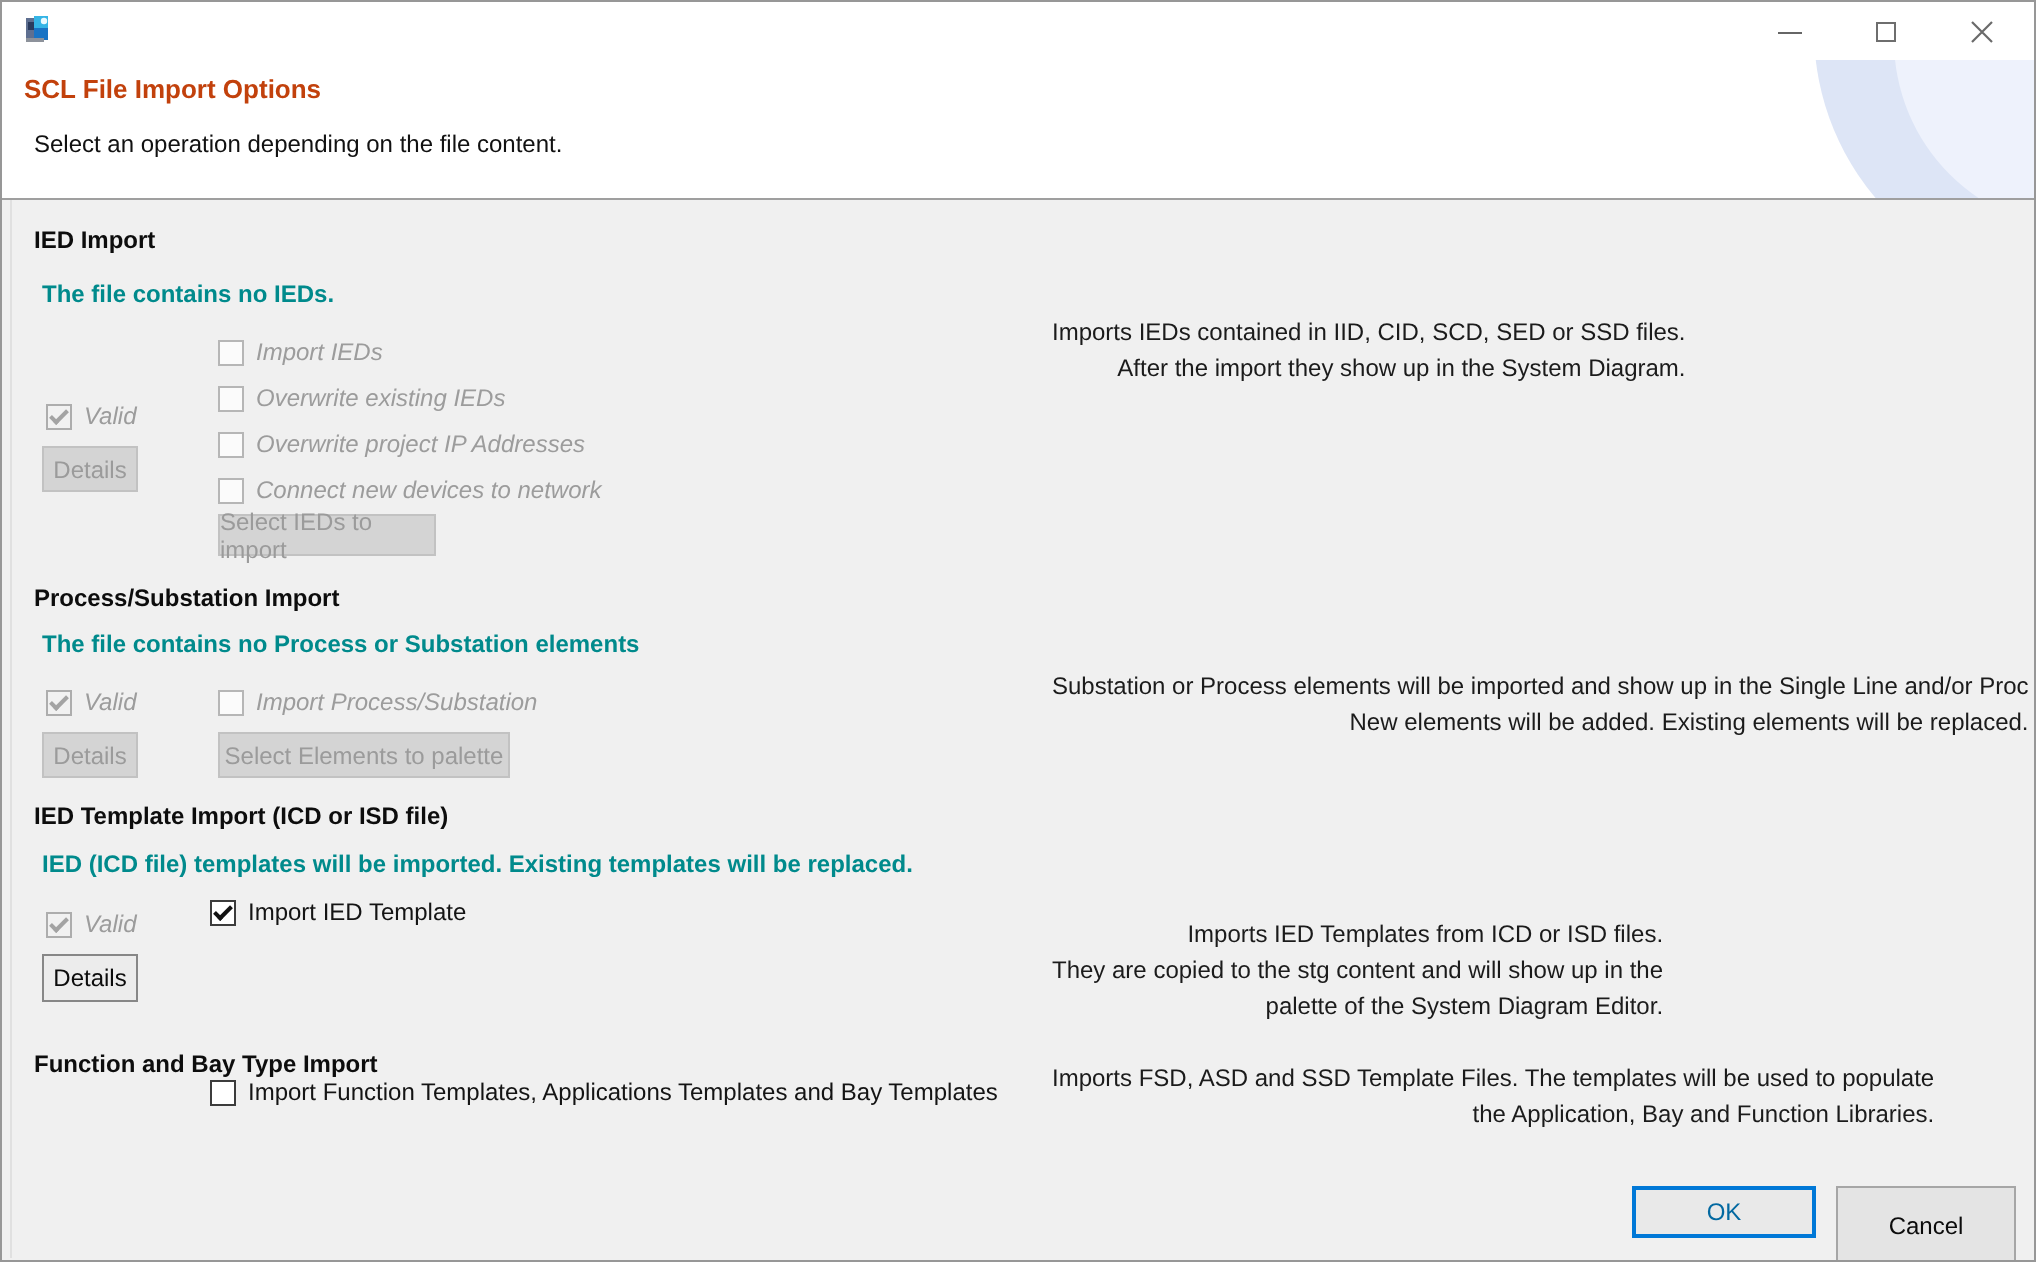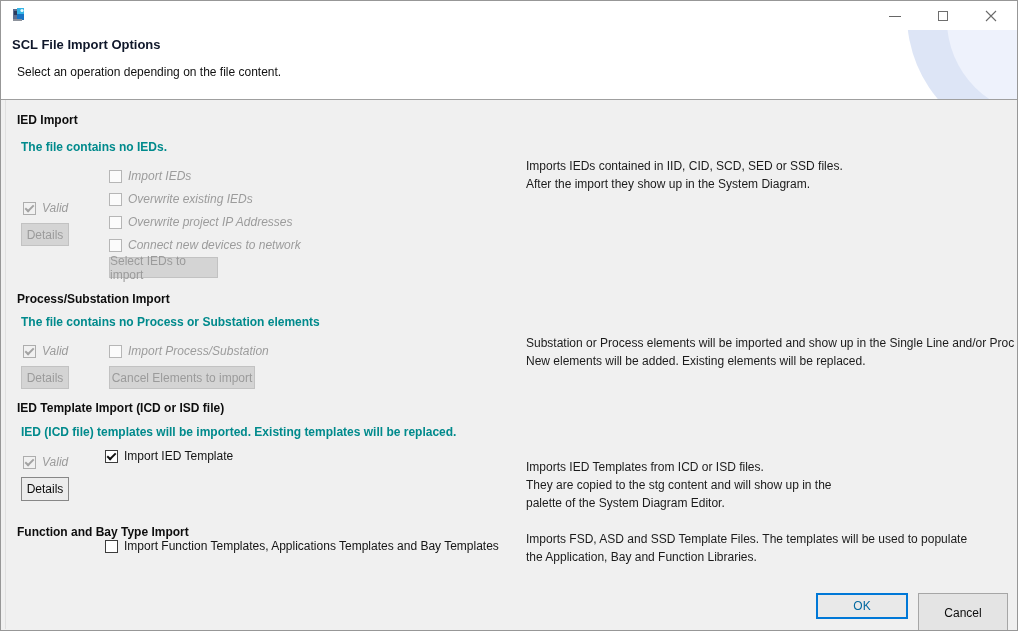--- a/index.html
+++ b/index.html
@@ -8,30 +8,30 @@
   .abs{position:absolute;}
 
   
   .titlebar{left:0;top:0;right:0;height:30px;background:#fff;}
   .app-icon{left:10px;top:6px;width:16px;height:16px;}
   .winbtn{top:1px;width:34px;height:28px;display:flex;align-items:center;justify-content:center;cursor:default;}
   .min-glyph{width:12px;height:0;border-top:1px solid #666;}
   .max-glyph{width:10px;height:10px;border:1px solid #6e6e6e;box-sizing:border-box;}
 
   
-  .page-title{left:11px;top:36px;font-size:13px;font-weight:bold;color:#0f172a;text-align:center;}
+  .page-title{left:11px;top:36px;font-size:13px;font-weight:bold;color:#c2410c;text-align:center;}
   .page-subtitle{left:16px;top:64px;font-size:12px;color:#111;}
   .curve{right:0;top:29px;width:300px;height:69px;}
   .body-area{left:0;top:98px;right:0;bottom:0;background:#f0f0f0;border-top:1px solid #9f9f9f;box-sizing:border-box;}
   .inner-left-line{left:4px;top:99px;bottom:1px;width:1px;background:#e0e0e0;}
 
   
   .sec-title{font-size:12px;font-weight:bold;color:#0d0d0d;white-space:nowrap;}
   .status{font-size:12px;font-weight:bold;white-space:nowrap;}
-  .desc{font-size:12px;color:#1b1b1b;white-space:nowrap;}
+  .desc{font-size:12px;color:#1b1b1b;white-space:nowrap;text-align:right;}
   .desc div{height:18px;line-height:18px;}
 
   
   .row{display:flex;align-items:center;white-space:nowrap;}
   .cb{width:13px;height:13px;box-sizing:border-box;position:relative;flex:0 0 13px;background:#fff;border:1px solid #3c3c3c;}
   .cb .mark{position:absolute;left:1px;top:2px;width:7px;height:3px;border-left:2px solid #121212;border-bottom:2px solid #121212;transform:rotate(-45deg);display:none;}
   .cb.checked .mark{display:block;}
   .cb.dis{border-color:#b6b6b6;background:#fbfbfb;}
   .cb.dis .mark{border-color:#a3a3a3;}
   .cb.dis.checked{background:#f1f1f1;border-color:#adadad;}
@@ -124,21 +124,21 @@
         <span class="mark"></span>
       </span>
     <span class="lbl">Valid</span>
   </div>
   <div class="abs btn dis" style="left:20px;top:365px;width:48px;height:23px">Details</div>
 
   <div class="abs row disabled" style="left:108px;top:343px">
     <span class="cb dis"></span>
     <span class="lbl">Import Process/Substation</span>
   </div>
-  <div class="abs btn dis" style="left:108px;top:365px;width:146px;height:23px">Cancel Elements to import</div>
+  <div class="abs btn dis" style="left:108px;top:365px;width:146px;height:23px">Select Elements to palette</div>
 
   <div class="abs desc" style="left:525px;top:333px">
     <div>Substation or Process elements will be imported and show up in the Single Line and/or Proc</div>
     <div>New elements will be added. Existing elements will be replaced.</div>
   </div>
 
   <div class="abs sec-title" style="left:16px;top:400px">IED Template Import (ICD or ISD file)</div>
   <div class="abs status" style="left:20px;top:424px;color:#008a8c">IED (ICD file) templates will be imported. Existing templates will be replaced.</div>
 
   <div class="abs row" style="left:104px;top:448px">

